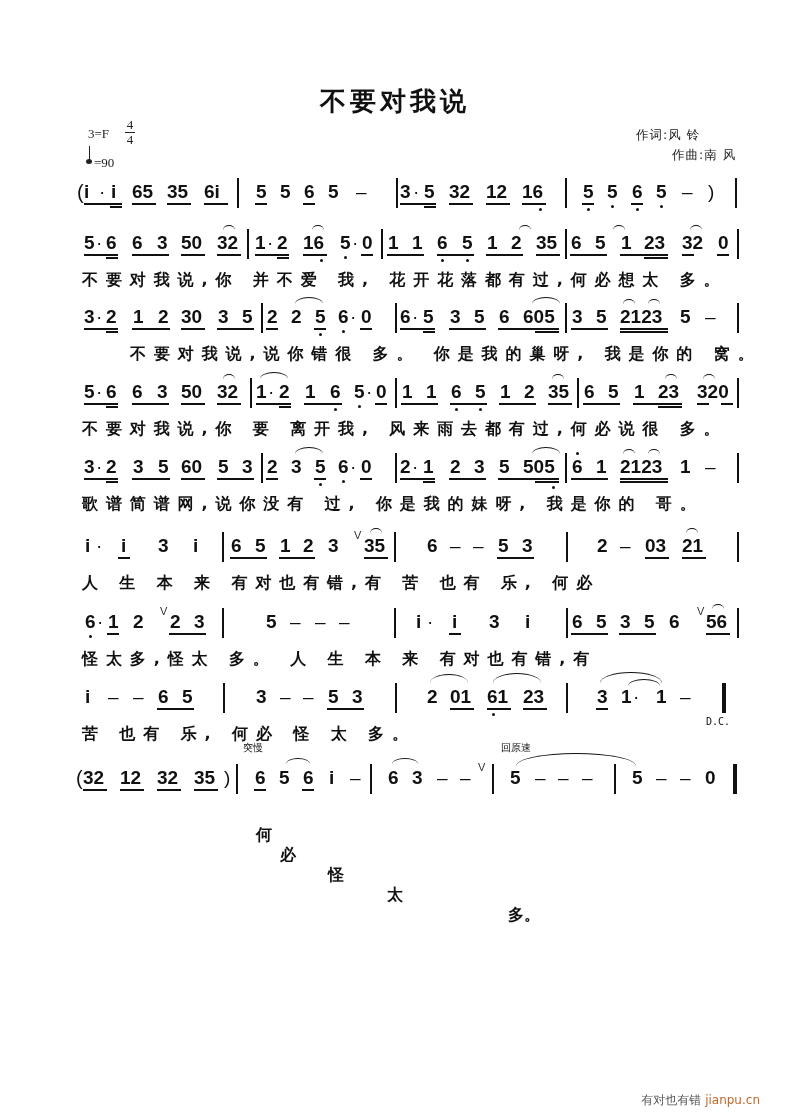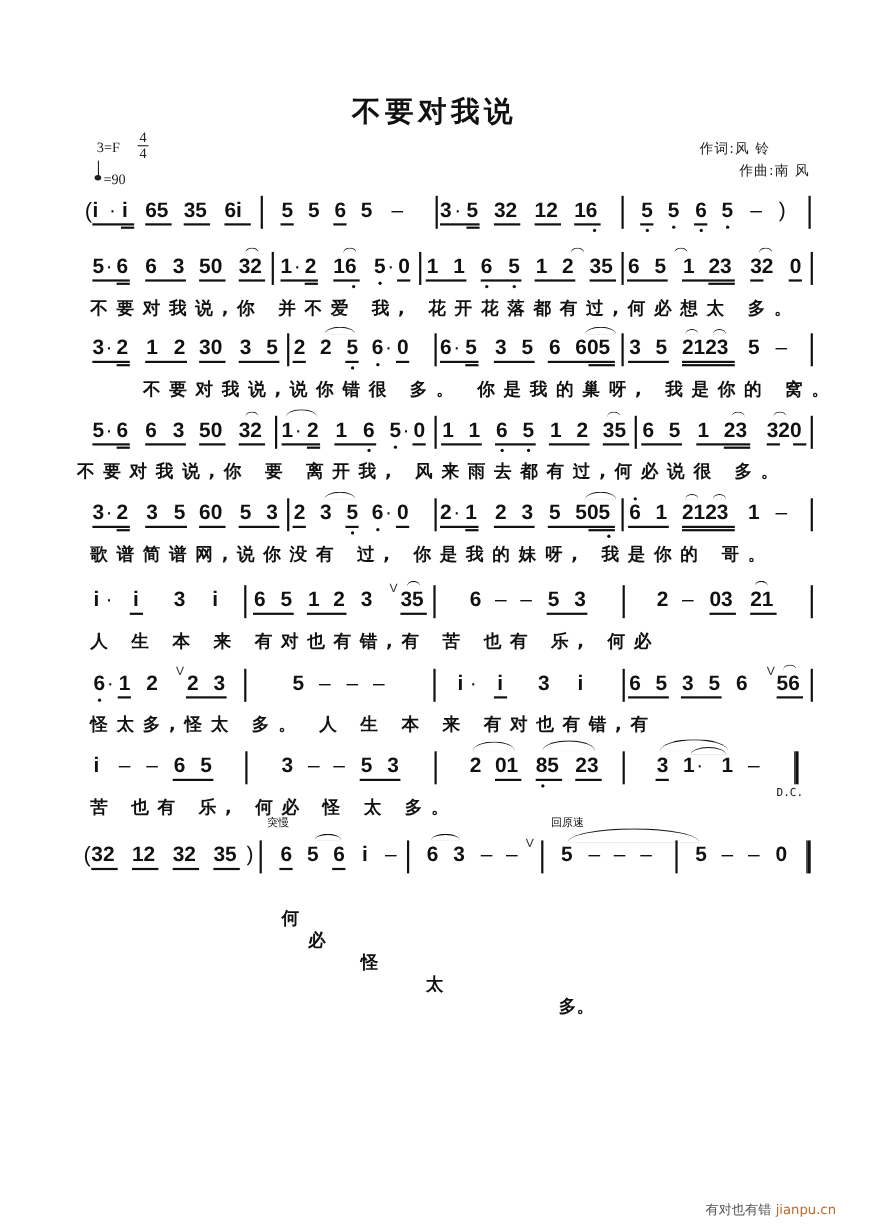--- a/index.html
+++ b/index.html
@@ -258,21 +258,21 @@
   <div class="n" style="left:608px;">5</div>
   <div class="ul" style="left:583px;top:22px;width:37px;"></div>
   <div class="n" style="left:634px;">1</div>
   <div class="n" style="left:658px;">23</div>
   <div class="ul" style="left:633px;top:22px;width:49px;"></div>
   <div class="ul" style="left:658px;top:25px;width:24px;"></div>
   <div class="n" style="left:697px;">320</div>
   <div class="ul" style="left:697px;top:22px;width:12px;"></div>
   <div class="ul" style="left:721px;top:22px;width:12px;"></div>
   <div class="bar" style="left:737px;"></div>
-  <div class="lyr" style="left:70px;letter-spacing:7.9px;">不要对我说,你 要 离开我, 风来雨去都有过,何必说很 多。</div>
+  <div class="lyr" style="left:82px;letter-spacing:7.9px;">不要对我说,你 要 离开我, 风来雨去都有过,何必说很 多。</div>
 </div>
 
 <div class="sys" style="top:456px;">
   <div class="arc" style="left:295px;top:-9px;width:28px;height:6px;"></div>
   <div class="arc" style="left:532px;top:-9px;width:28px;height:6px;"></div>
   <div class="arc" style="left:623px;top:-7px;width:12px;height:4px;"></div>
   <div class="arc" style="left:648px;top:-7px;width:12px;height:4px;"></div>
   <div class="n" style="left:84px;">3</div>
   <div class="n" style="left:96px;font-weight:normal;">·</div>
   <div class="n" style="left:106px;">2</div>
@@ -416,21 +416,21 @@
   <div class="n" style="left:303px;font-weight:normal;">–</div>
   <div class="n" style="left:328px;">5</div>
   <div class="n" style="left:352px;">3</div>
   <div class="ul" style="left:327px;top:22px;width:37px;"></div>
   <div class="bar" style="left:395px;"></div>
   <div class="arc" style="left:430px;top:-12px;width:38px;height:8px;"></div>
   <div class="arc" style="left:493px;top:-13px;width:48px;height:9px;"></div>
   <div class="n" style="left:427px;">2</div>
   <div class="n" style="left:450px;">01</div>
   <div class="ul" style="left:450px;top:22px;width:24px;"></div>
-  <div class="n" style="left:487px;">85</div>
+  <div class="n" style="left:487px;">61</div>
   <div class="ul" style="left:487px;top:22px;width:24px;"></div>
   <div class="dot" style="left:492px;top:27px;"></div>
   <div class="n" style="left:523px;">23</div>
   <div class="ul" style="left:523px;top:22px;width:24px;"></div>
   <div class="bar" style="left:566px;"></div>
   <div class="arc" style="left:600px;top:-14px;width:62px;height:10px;"></div>
   <div class="arc" style="left:628px;top:-7px;width:32px;height:6px;"></div>
   <div class="n" style="left:597px;">3</div>
   <div class="ul" style="left:596px;top:22px;width:12px;"></div>
   <div class="n" style="left:621px;">1</div>

